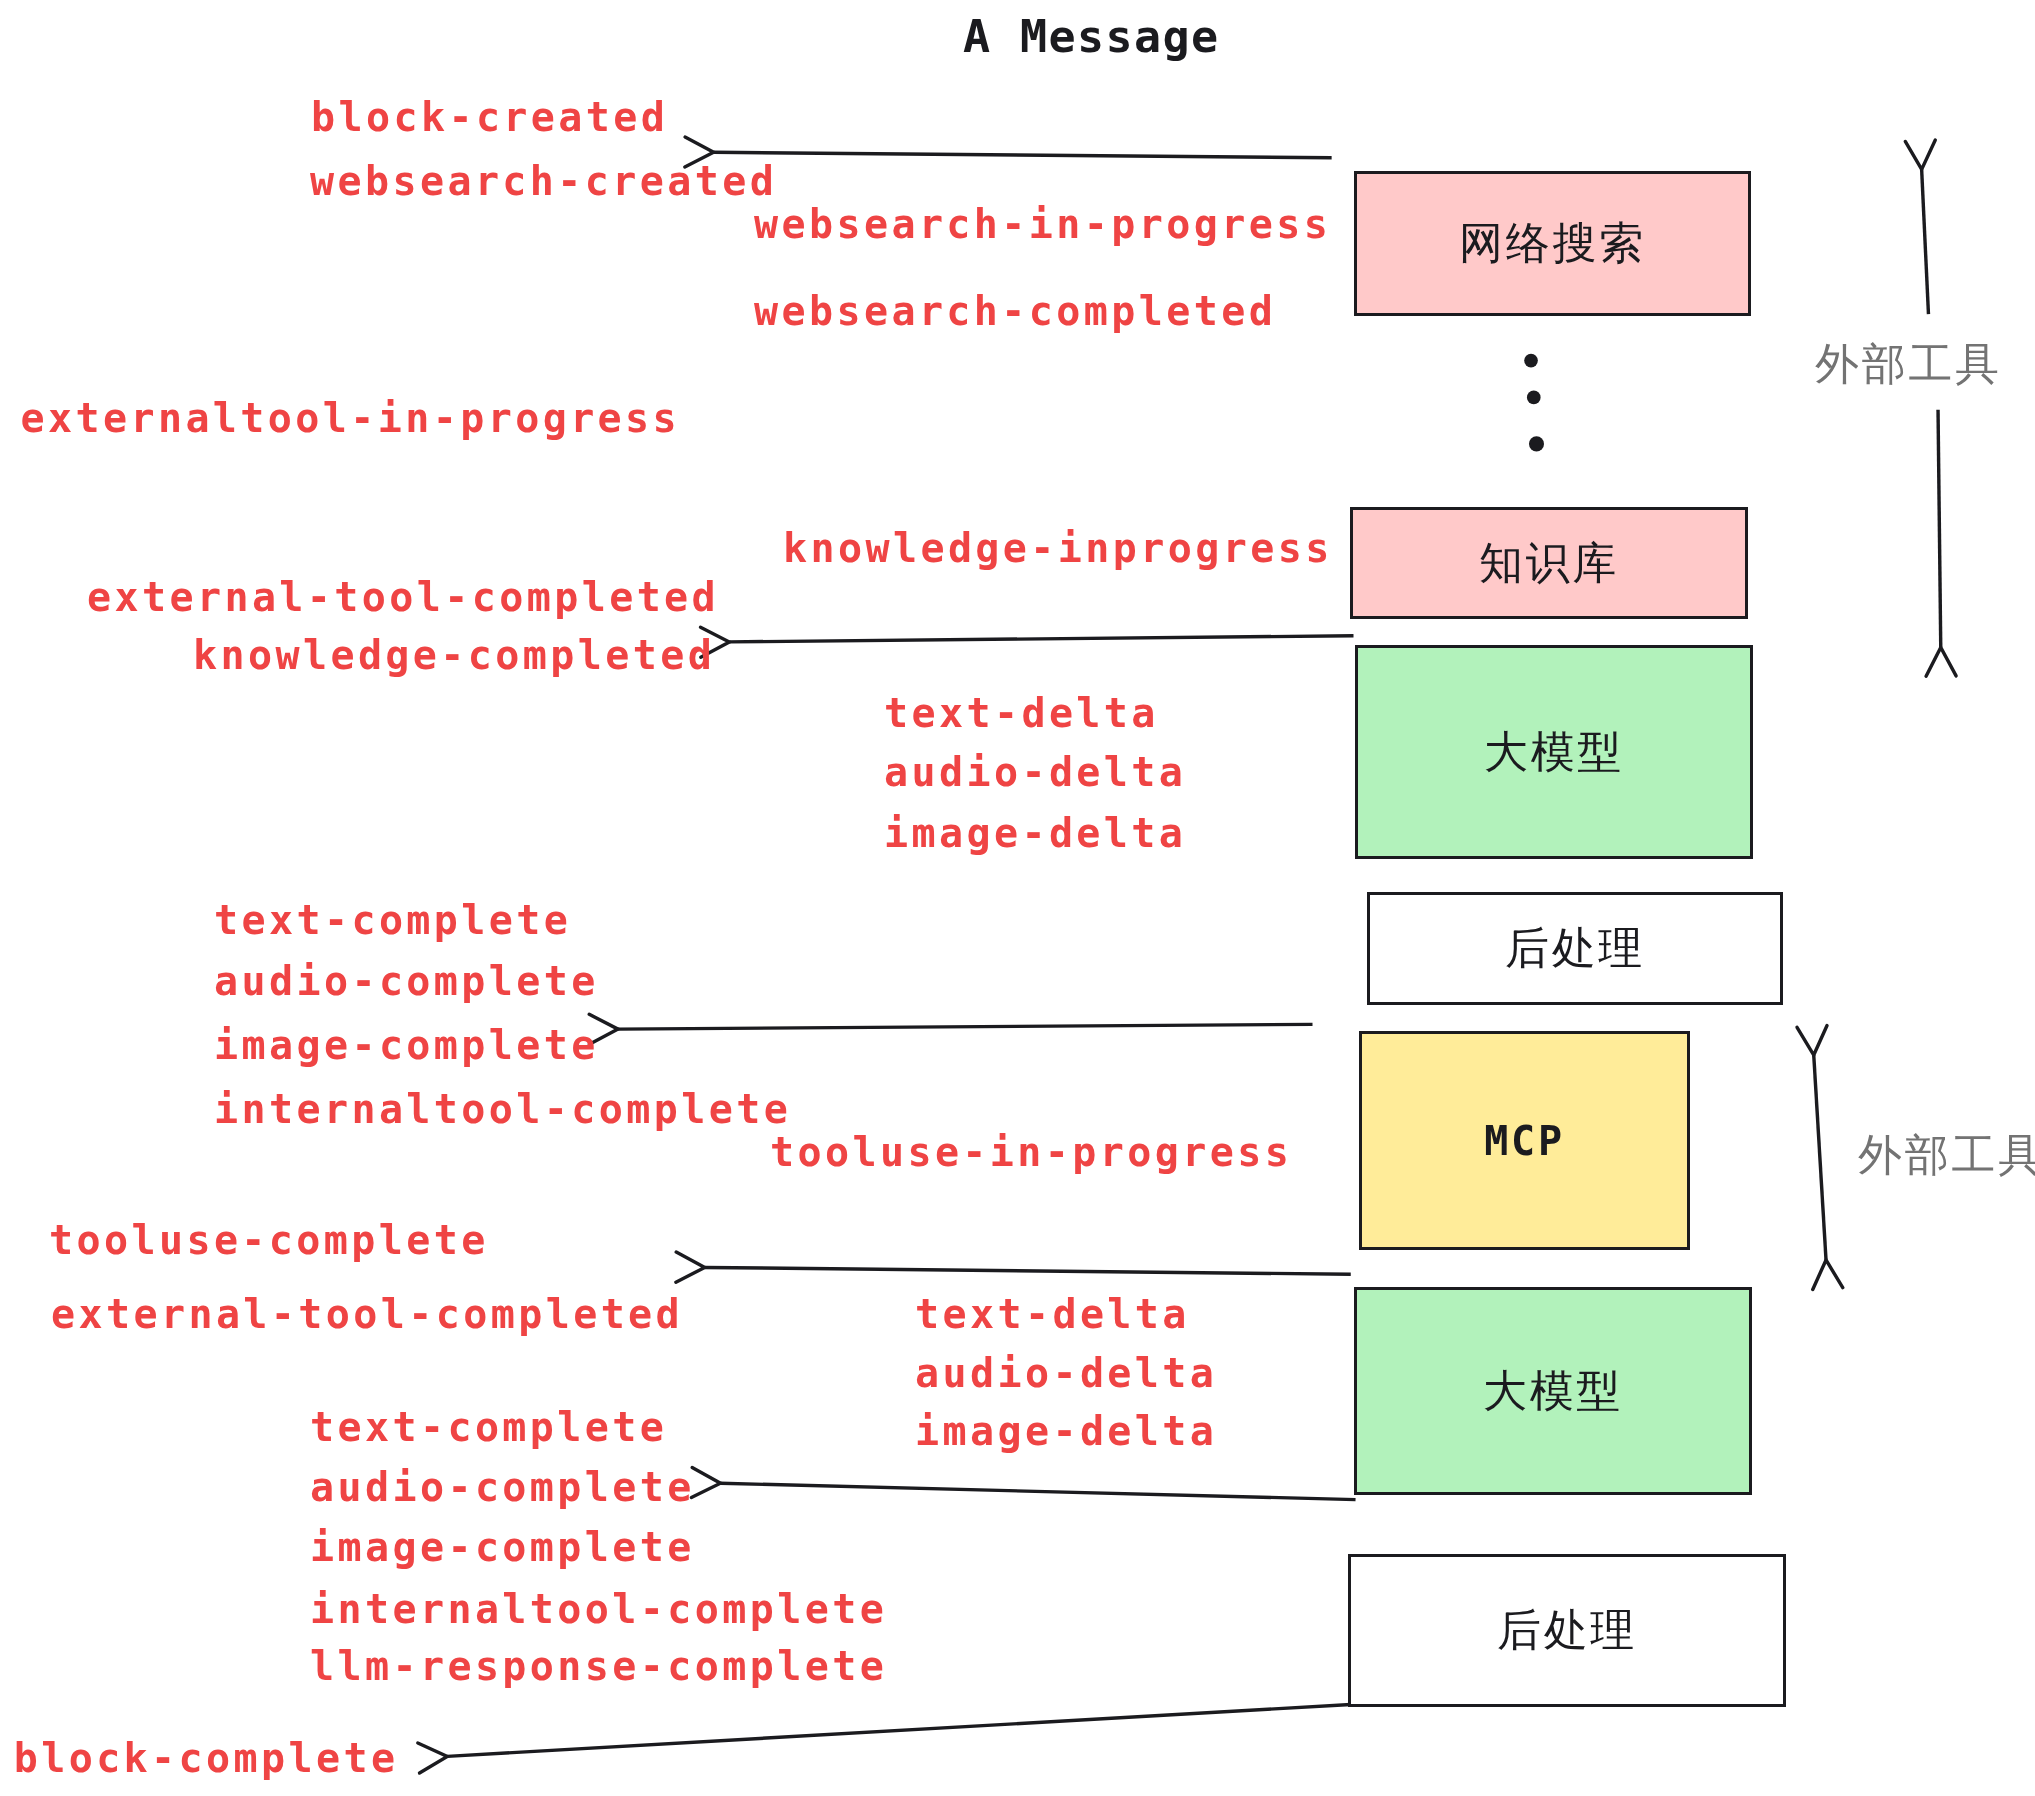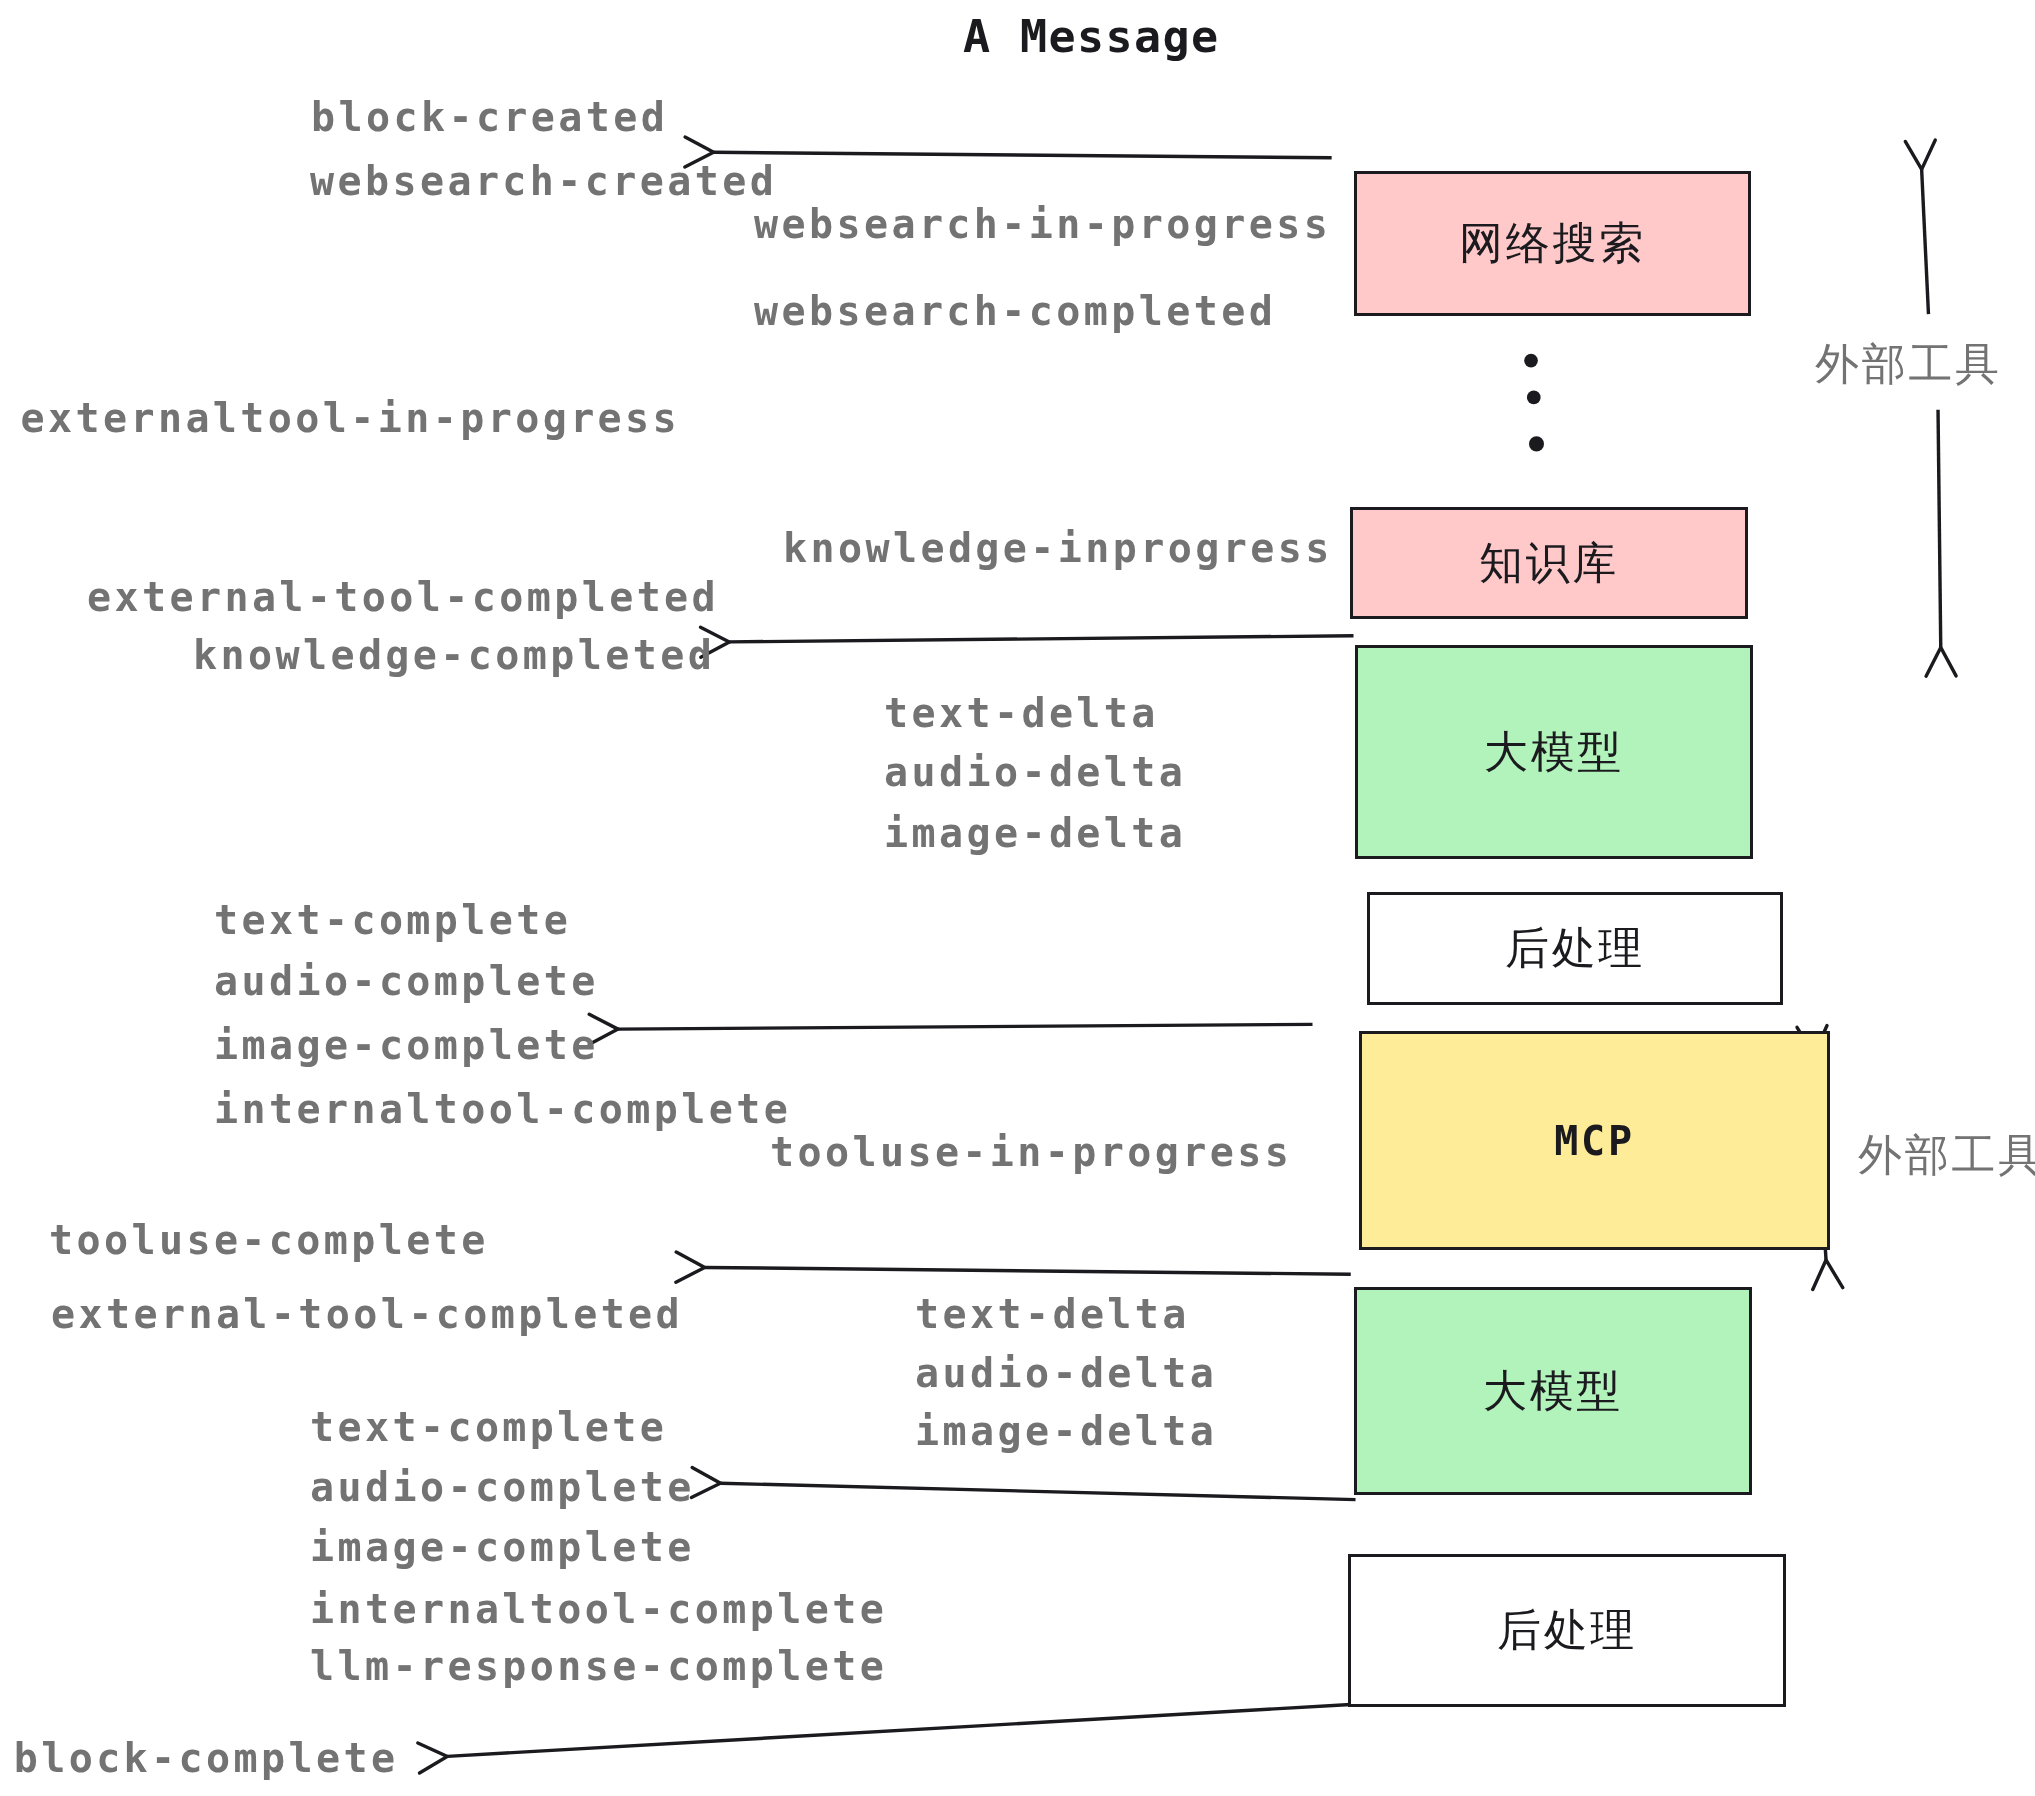--- a/index.html
+++ b/index.html
@@ -11,21 +11,21 @@
     font-family: "DejaVu Sans Mono", "Liberation Mono", monospace;
     color: #1b1b1f;
     overflow: hidden;
   }
   .evt {
     position: absolute;
     font-size: 40px;
     font-weight: bold;
     letter-spacing: 3.4px;
     white-space: nowrap;
-    color: #737373;
+    color: #ef4444;
   }
   .title {
     position: absolute;
     font-size: 45px;
     font-weight: bold;
     letter-spacing: 1.4px;
     white-space: nowrap;
   }
   .node {
     position: absolute;
@@ -100,21 +100,21 @@
   </div>
   <div class="node" style="left: 1350px; top: 507px; width: 398px; height: 112px; background-color: rgb(255, 201, 201);">
     <span class="lbl">知识库</span>
   </div>
   <div class="node" style="left: 1355px; top: 645px; width: 398px; height: 214px; background-color: rgb(178, 242, 187);">
     <span class="lbl">大模型</span>
   </div>
   <div class="node" style="left: 1367px; top: 892px; width: 416px; height: 113px; background-color: rgb(255, 255, 255);">
     <span class="lbl">后处理</span>
   </div>
-  <div class="node" style="left: 1359px; top: 1031px; width: 471px; height: 219px; background-color: rgb(255, 236, 153);">
+  <div class="node" style="left: 1359px; top: 1031px; width: 331px; height: 219px; background-color: rgb(255, 236, 153);">
     <span class="lbl mono">MCP</span>
   </div>
   <div class="node" style="left: 1354px; top: 1287px; width: 398px; height: 208px; background-color: rgb(178, 242, 187);">
     <span class="lbl">大模型</span>
   </div>
   <div class="node" style="left: 1348px; top: 1554px; width: 438px; height: 153px; background-color: rgb(255, 255, 255);">
     <span class="lbl">后处理</span>
   </div>
 
   <div class="cjk-side" style="left:1815px; top:335px;">外部工具</div>

